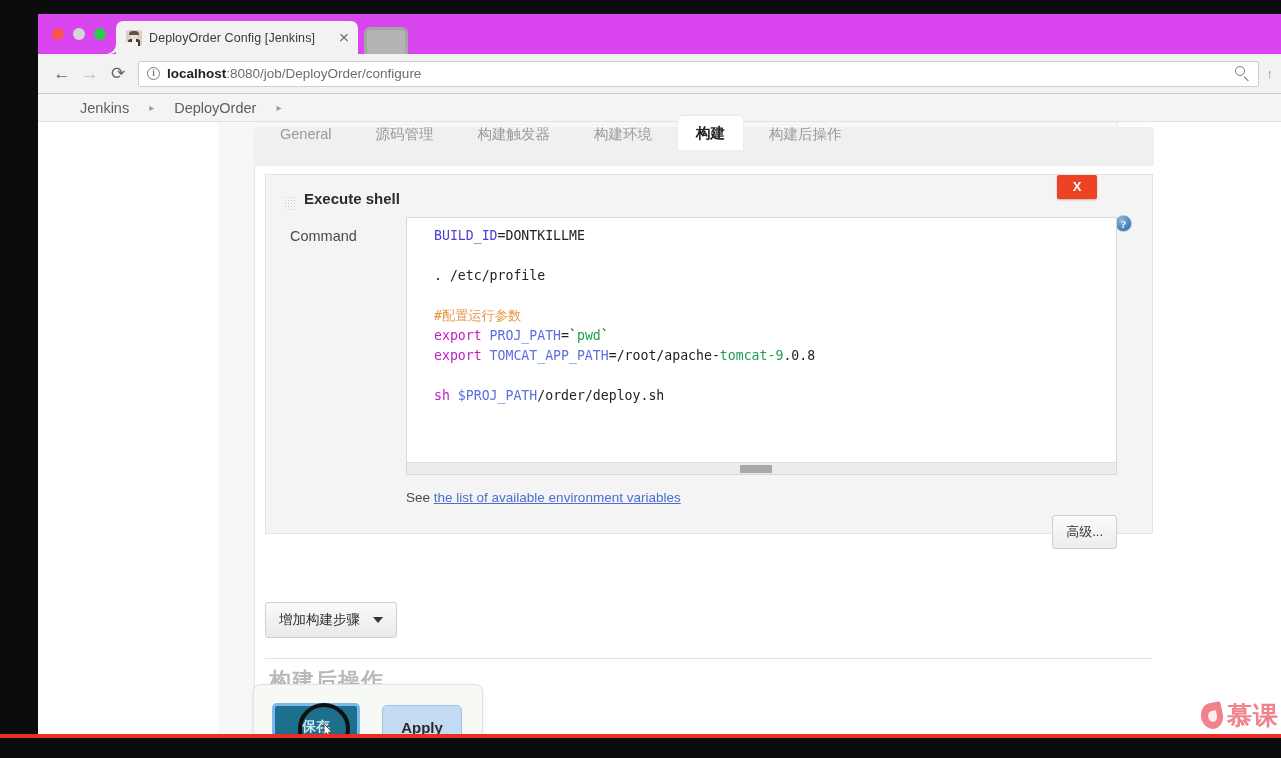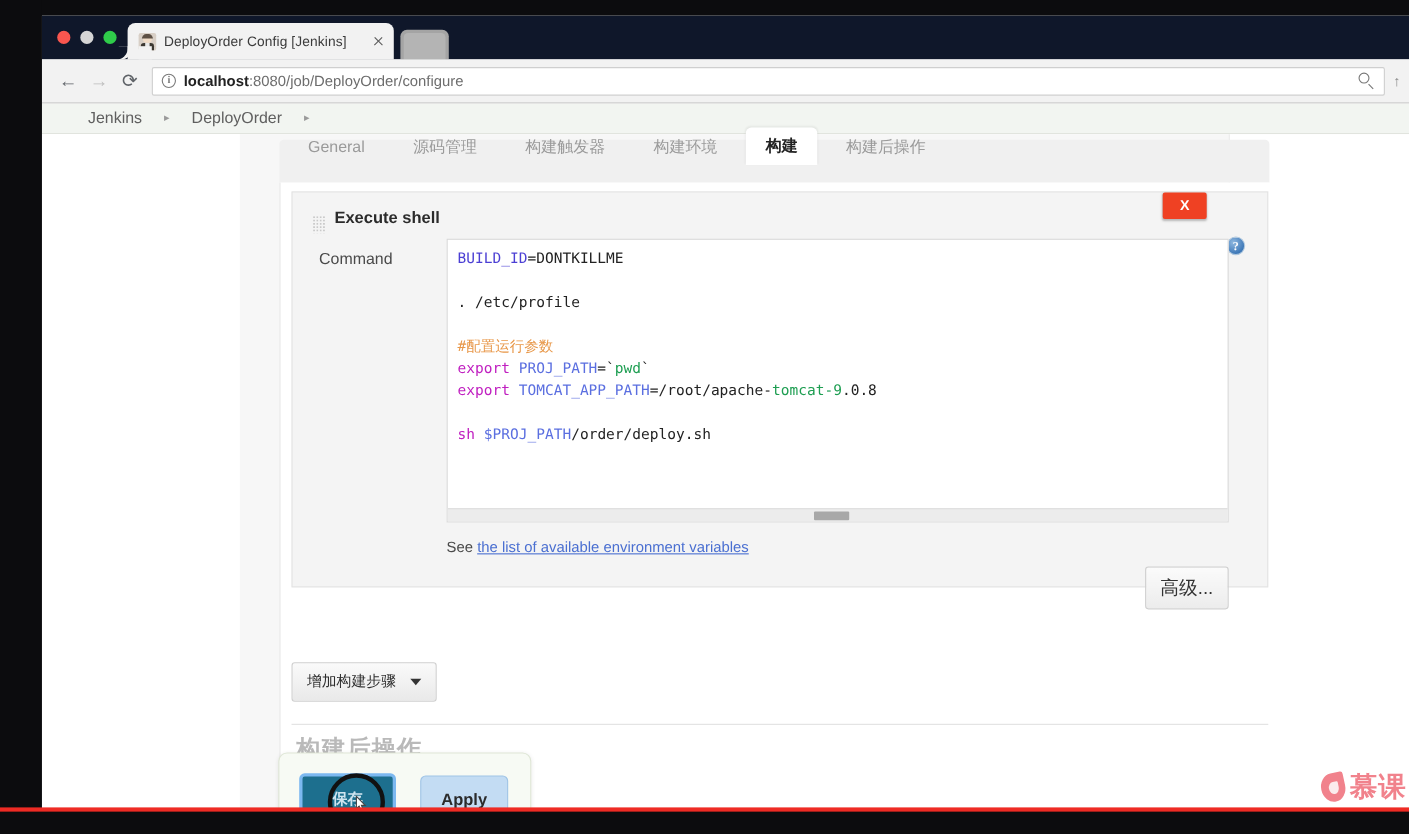--- a/index.html
+++ b/index.html
@@ -16,21 +16,21 @@
   
   #browser {
     position: absolute; left: 38px; top: 14px;
     width: 1243px; height: 722px;
     background: #ffffff;
     overflow: hidden;
   }
 
   
   #tabstrip {
-    position: relative; height: 40px; background: #0f172a;
+    position: relative; height: 40px; background: #d946ef;
     padding-left: 8px;
   }
   .lights { position: absolute; left: 14px; top: 14px; display: flex; gap: 9px; }
   .light { width: 12px; height: 12px; border-radius: 50%; }
   .light.red { background: #f9564f; }
   .light.gray { background: #d5d5d5; }
   .light.green { background: #2fcc4a; }
 
   #tab-active {
     position: absolute; left: 78px; top: 7px;
@@ -216,21 +216,21 @@
     font-family: "Liberation Serif", serif;
   }
   #cmd-label {
     position: absolute; left: 24px; top: 53px;
     width: 100px; text-align: left;
     font-size: 14.5px; color: #4a4a4a;
   }
   #editor-wrap {
     position: absolute; left: 140px; top: 42px;
     right: 35px; height: 258px;
-    background: #ffffff; border: 1px solid #d8d8d8;
+    background: #ffffff; border: 1px solid #d8d8d8; padding-left: 18px;
   }
   #code {
     padding: 8px 9px;
     font-family: "DejaVu Sans Mono", "Liberation Mono", monospace;
     font-size: 13.2px; line-height: 20px;
     white-space: pre; color: #222;
     height: 240px; overflow: hidden;
   }
   .k-var  { color: #4b3fd4; }
   .k-kw   { color: #c020c0; }
@@ -253,21 +253,21 @@
     font-size: 13.5px; color: #4a4a4a;
   }
   #see-line a {
     color: #4a6fd1; text-decoration: underline;
   }
   #adv-btn {
     position: absolute; right: 35px; top: 340px;
     min-width: 62px; padding: 7px 13px;
     background: linear-gradient(#fbfbfb,#ececec);
     border: 1px solid #cfcfcf; border-radius: 3px;
-    font-size: 17px; color: #333; text-align: center;
+    font-size: 13px; color: #333; text-align: center;
   }
 
   #add-step-btn {
     position: absolute; left: 10px; top: 436px;
     padding: 8px 13px;
     background: linear-gradient(#fafafa,#e9e9e9);
     border: 1px solid #cfcfcf; border-radius: 3px;
     font-size: 13.5px; color: #2e2e2e;
     display: flex; align-items: center; gap: 13px;
   }

